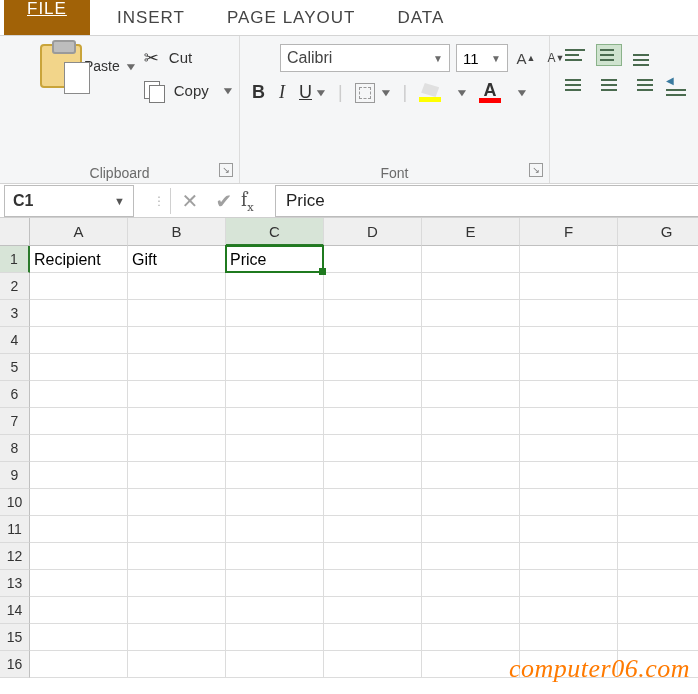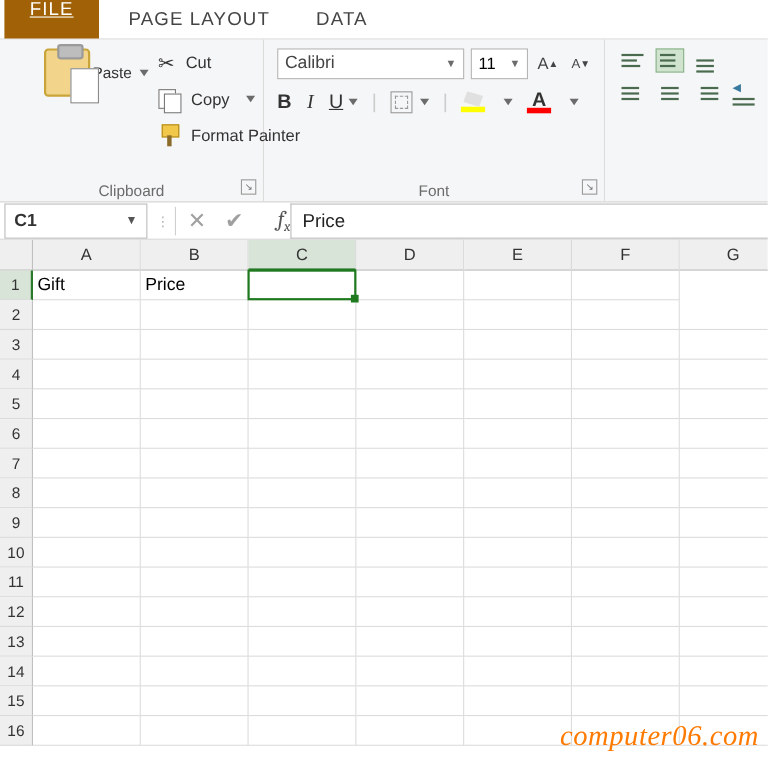--- a/index.html
+++ b/index.html
@@ -32,21 +32,21 @@
 .copy-icon::before { left:0; top:0; }
 .copy-icon::after { left:5px; top:4px; }
 .fmt-painter { display:inline-flex; width:20px; height:22px; position:relative; }
 .fmt-painter::before { content:""; position:absolute; top:0; left:3px; width:14px; height:10px; background:#f2c84b; border:1px solid #b08a1d; }
 .fmt-painter::after { content:""; position:absolute; top:10px; left:8px; width:4px; height:10px; background:#8a6b2a; }
 .drop-arrow { font-size:10px; color:#6b6b6b; margin-left:4px; transform:scaleX(1.4); }
 
 
 .font-controls { display:flex; flex-direction:column; gap:10px; }
 .font-row1 { display:flex; gap:6px; align-items:center; }
-.font-name { width:170px; height:28px; border:1px solid #b5b5b5; background:#fff; display:flex; align-items:center; padding:0 6px; font-size:16px; color:#444; }
+.font-name { width:170px; height:28px; border:1px solid #b5b5b5; background:#fff; display:flex; align-items:center; padding:0 6px; font-size:16px; color:#444;margin-left:28px; }
 .font-name .caret, .font-size .caret { margin-left:auto; font-size:10px; color:#6b6b6b; }
 .font-size { width:52px; height:28px; border:1px solid #b5b5b5; background:#fff; display:flex; align-items:center; padding:0 6px; font-size:15px; }
 .size-step { width:24px; height:24px; display:flex; align-items:center; justify-content:center; font-size:15px; color:#444; }
 .size-step sup { font-size:9px; }
 .font-row2 { display:flex; gap:12px; align-items:center; font-size:18px; color:#333; }
 .biu { display:flex; gap:14px; align-items:baseline; }
 .u-wrap { display:flex; align-items:center; }
 .u-btn { text-decoration:underline; }
 .border-btn { display:inline-flex; width:20px; height:20px; border:1px solid #9a9a9a; position:relative; }
 .border-btn::before { content:""; position:absolute; inset:3px; border:1px dashed #9a9a9a; }
@@ -63,25 +63,25 @@
 .al-mid { justify-content:center; } .al-mid span{width:80%}
 .al-bot { justify-content:flex-end; } .al-bot span{width:80%}
 .al-l span{align-self:flex-start;width:80%} .al-c span{align-self:center;width:80%} .al-r span{align-self:flex-end;width:80%}
 .al-btn.active { background:#cfe3cf; border:1px solid #8ab28a; }
 .indent-btn { width:26px; height:22px; display:flex; flex-direction:column; gap:3px; justify-content:center; padding:0 2px; }
 .indent-btn span { height:2px; background:#4a6b4f; width:90%; }
 .indent-btn .arrow { color:#3a7a9f; font-size:10px; height:auto; background:none; width:auto; }
 
 
 .fx-row { display:flex; align-items:center; height:34px; border-bottom:1px solid #cfcfcf; }
-.namebox { width:130px; height:32px; border:1px solid #bcbcbc; margin:0 5px 0 4px; display:flex; align-items:center; padding:0 8px; background:#fff; font-size:16px; font-weight:bold; color:#333; }
+.namebox { width:130px; height:32px; border:1px solid #bcbcbc; margin:0 16px 0 4px; display:flex; align-items:center; padding:0 8px; background:#fff; font-size:16px; font-weight:bold; color:#333; }
 .namebox .caret { margin-left:auto; font-size:11px; color:#555; }
 .fx-sep { width:1px; height:26px; background:#d0d0d0; margin:0 2px; }
 .fx-btn { width:34px; text-align:center; font-size:20px; color:#a0a0a0; }
-.fx-sym { font-style:italic; font-family:"Cambria","Times New Roman",serif; font-size:20px; color:#555; width:34px; text-align:right; }
+.fx-sym { font-family:"Cambria","Times New Roman",serif; font-size:20px; color:#555; width:34px; text-align:left; }
 .fx-input { flex:1; height:32px; border:1px solid #bcbcbc; border-right:none; padding:0 10px; display:flex; align-items:center; font-size:17px; color:#222; background:#fff; }
 
 
 .sheet { display:flex; flex:1; overflow:hidden; background:#fff; }
 .row-hdrs { display:flex; flex-direction:column; }
 .corner { width:30px; height:28px; background:#efefef; border-right:1px solid #c0c0c0; border-bottom:1px solid #c0c0c0; }
 .row-hdr { width:30px; height:27px; background:#efefef; border-right:1px solid #c0c0c0; border-bottom:1px solid #dadada; font-size:14px; color:#333; display:flex; align-items:center; justify-content:center; }
 .row-hdr.sel { background:#d7e4d7; border-right:2px solid #2a7a2a; }
 .grid-main { flex:1; display:flex; flex-direction:column; }
 .col-hdrs { display:flex; height:28px; }
@@ -94,20 +94,21 @@
 .sel-handle { position:absolute; width:7px; height:7px; background:#1f7a1f; right:-4px; bottom:-4px; }
 
 
 .watermark { position:absolute; right:8px; bottom:10px; font-size:26px; font-style:italic; font-family:"Segoe Script","Comic Sans MS",cursive; color:#ff7a00; letter-spacing:0.5px; pointer-events:none; }
 </style>
 </head>
 <body>
 
 <div class="tab-row">
   <div class="tab file">FILE</div>
+  <div class="tab">INSERT</div>
   <div class="tab">PAGE LAYOUT</div>
   <div class="tab">DATA</div>
 </div>
 
 <div class="ribbon">
 
   <div class="group" style="min-width:240px">
     <div class="group-body">
       <div class="paste-btn">
         <span class="paste-icon"></span>
@@ -116,24 +117,20 @@
       </div>
       <div class="clip-stack">
         <div class="row">
           <span class="scissors">✂</span>
           <span>Cut</span>
         </div>
         <div class="row">
           <span class="copy-icon"></span>
           <span>Copy</span>
           <span class="drop-arrow">▼</span>
-        </div>
-        <div class="row">
-          <span class="fmt-painter"></span>
-          <span>Format Painter</span>
         </div>
       </div>
     </div>
     <div class="group-label">Clipboard</div>
     <div class="dlaunch">↘</div>
   </div>
 
   <div class="group" style="min-width:310px">
     <div class="group-body">
       <div class="font-controls">
@@ -267,20 +264,21 @@
         <div class="col-hdr">A</div>
         <div class="col-hdr">B</div>
         <div class="col-hdr sel">C</div>
         <div class="col-hdr">D</div>
         <div class="col-hdr">E</div>
         <div class="col-hdr">F</div>
         <div class="col-hdr">G</div>
       </div>
     <div class="cells" id="cells">
         <div class="row">
+          <div class="cell">Recipient</div>
           <div class="cell">Gift</div>
           <div class="cell">Price</div>
           <div class="cell"></div>
           <div class="cell"></div>
           <div class="cell"></div>
           <div class="cell"></div>
         </div>
         <div class="row">
           <div class="cell"></div>
           <div class="cell"></div>

